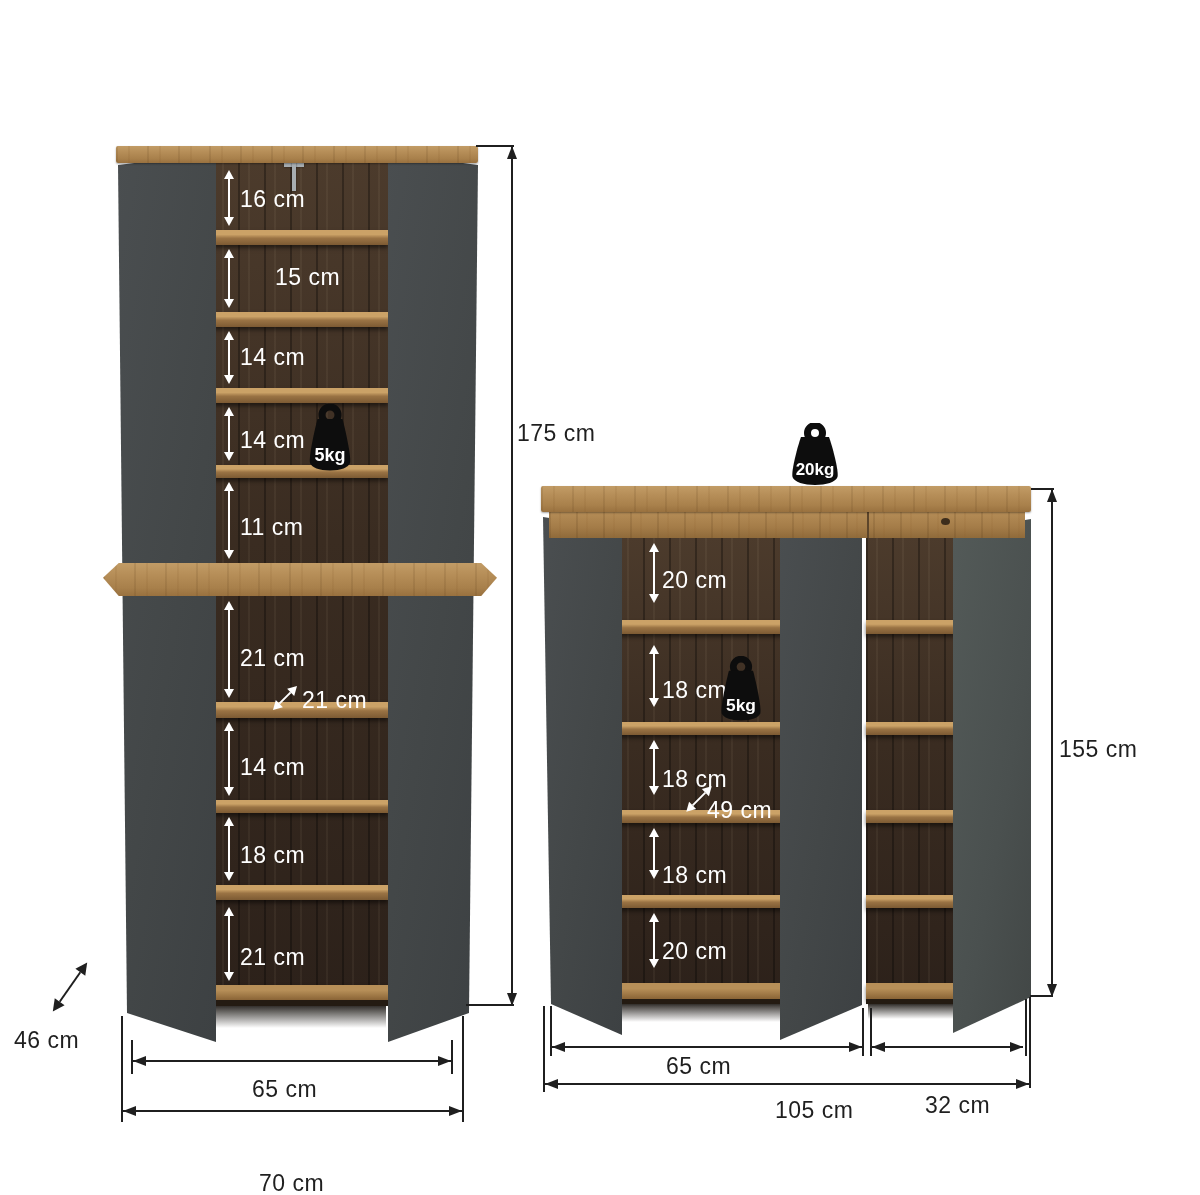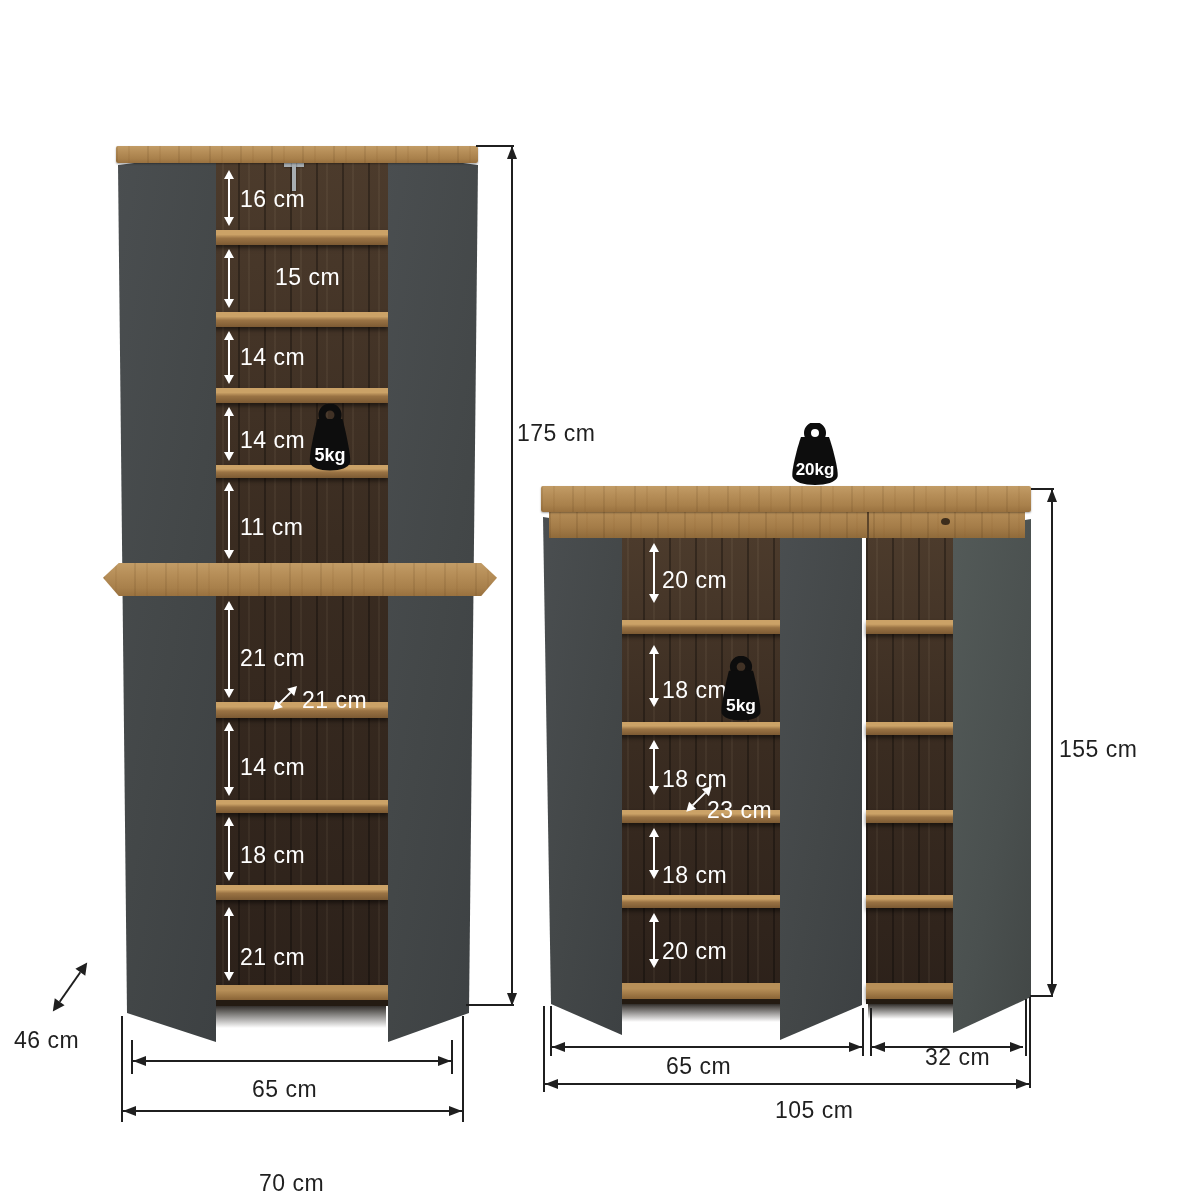--- a/index.html
+++ b/index.html
@@ -181,21 +181,21 @@
     <div class="abs wav" style="left:653px;top:837px;height:33px;"></div>
     <div class="abs wav" style="left:653px;top:922px;height:37px;"></div>
 
     <span class="abs wlabel" style="left:662px;top:567px;">20 cm</span>
     <span class="abs wlabel" style="left:662px;top:677px;">18 cm</span>
     <span class="abs wlabel" style="left:662px;top:766px;">18 cm</span>
     <span class="abs wlabel" style="left:662px;top:862px;">18 cm</span>
     <span class="abs wlabel" style="left:662px;top:938px;">20 cm</span>
 
     <div class="abs wav" style="left:698px;top:790px;height:18px;transform:rotate(45deg);"></div>
-    <span class="abs wlabel" style="left:707px;top:797px;">23 cm</span>
+    <span class="abs wlabel" style="left:707px;top:797px;">49 cm</span>
 
     <svg class="abs weight" style="left:714px;top:656px;" width="54" height="68" viewBox="0 0 56 70">
       <circle cx="28" cy="11" r="8" fill="none" stroke="#0d0d0d" stroke-width="7"></circle>
       <path d="M15.5 15 H40.5 C43 24 49.5 53 48 59 C46.5 63.5 39 66.5 28 66.5 C17 66.5 9.5 63.5 8 59 C6.5 53 13 24 15.5 15 Z" fill="#0d0d0d"></path>
       <text x="28" y="57" text-anchor="middle" font-size="18">5kg</text>
     </svg>
   </div>
 
   <div>
 
@@ -214,21 +214,21 @@
     <div class="abs dl" style="left:1029px;top:997px;width:2px;height:91px;"></div>
 
     <div class="abs dl" style="left:552px;top:1046px;width:310px;height:2px;"></div>
     <div class="abs ar ar-lf" style="left:552px;top:1042px;"></div>
     <div class="abs ar ar-rt" style="left:849px;top:1042px;"></div>
     <span class="abs dlabel" style="left:666px;top:1053px;">65 cm</span>
 
     <div class="abs dl" style="left:872px;top:1046px;width:151px;height:2px;"></div>
     <div class="abs ar ar-lf" style="left:872px;top:1042px;"></div>
     <div class="abs ar ar-rt" style="left:1010px;top:1042px;"></div>
-    <span class="abs dlabel" style="left:925px;top:1044px;">32 cm</span>
+    <span class="abs dlabel" style="left:925px;top:1092px;">32 cm</span>
 
     <div class="abs dl" style="left:545px;top:1083px;width:484px;height:2px;"></div>
     <div class="abs ar ar-lf" style="left:545px;top:1079px;"></div>
     <div class="abs ar ar-rt" style="left:1016px;top:1079px;"></div>
     <span class="abs dlabel" style="left:775px;top:1097px;text-align:center;">105 cm</span>
   </div>
 
 </div>
 
 </body></html>

